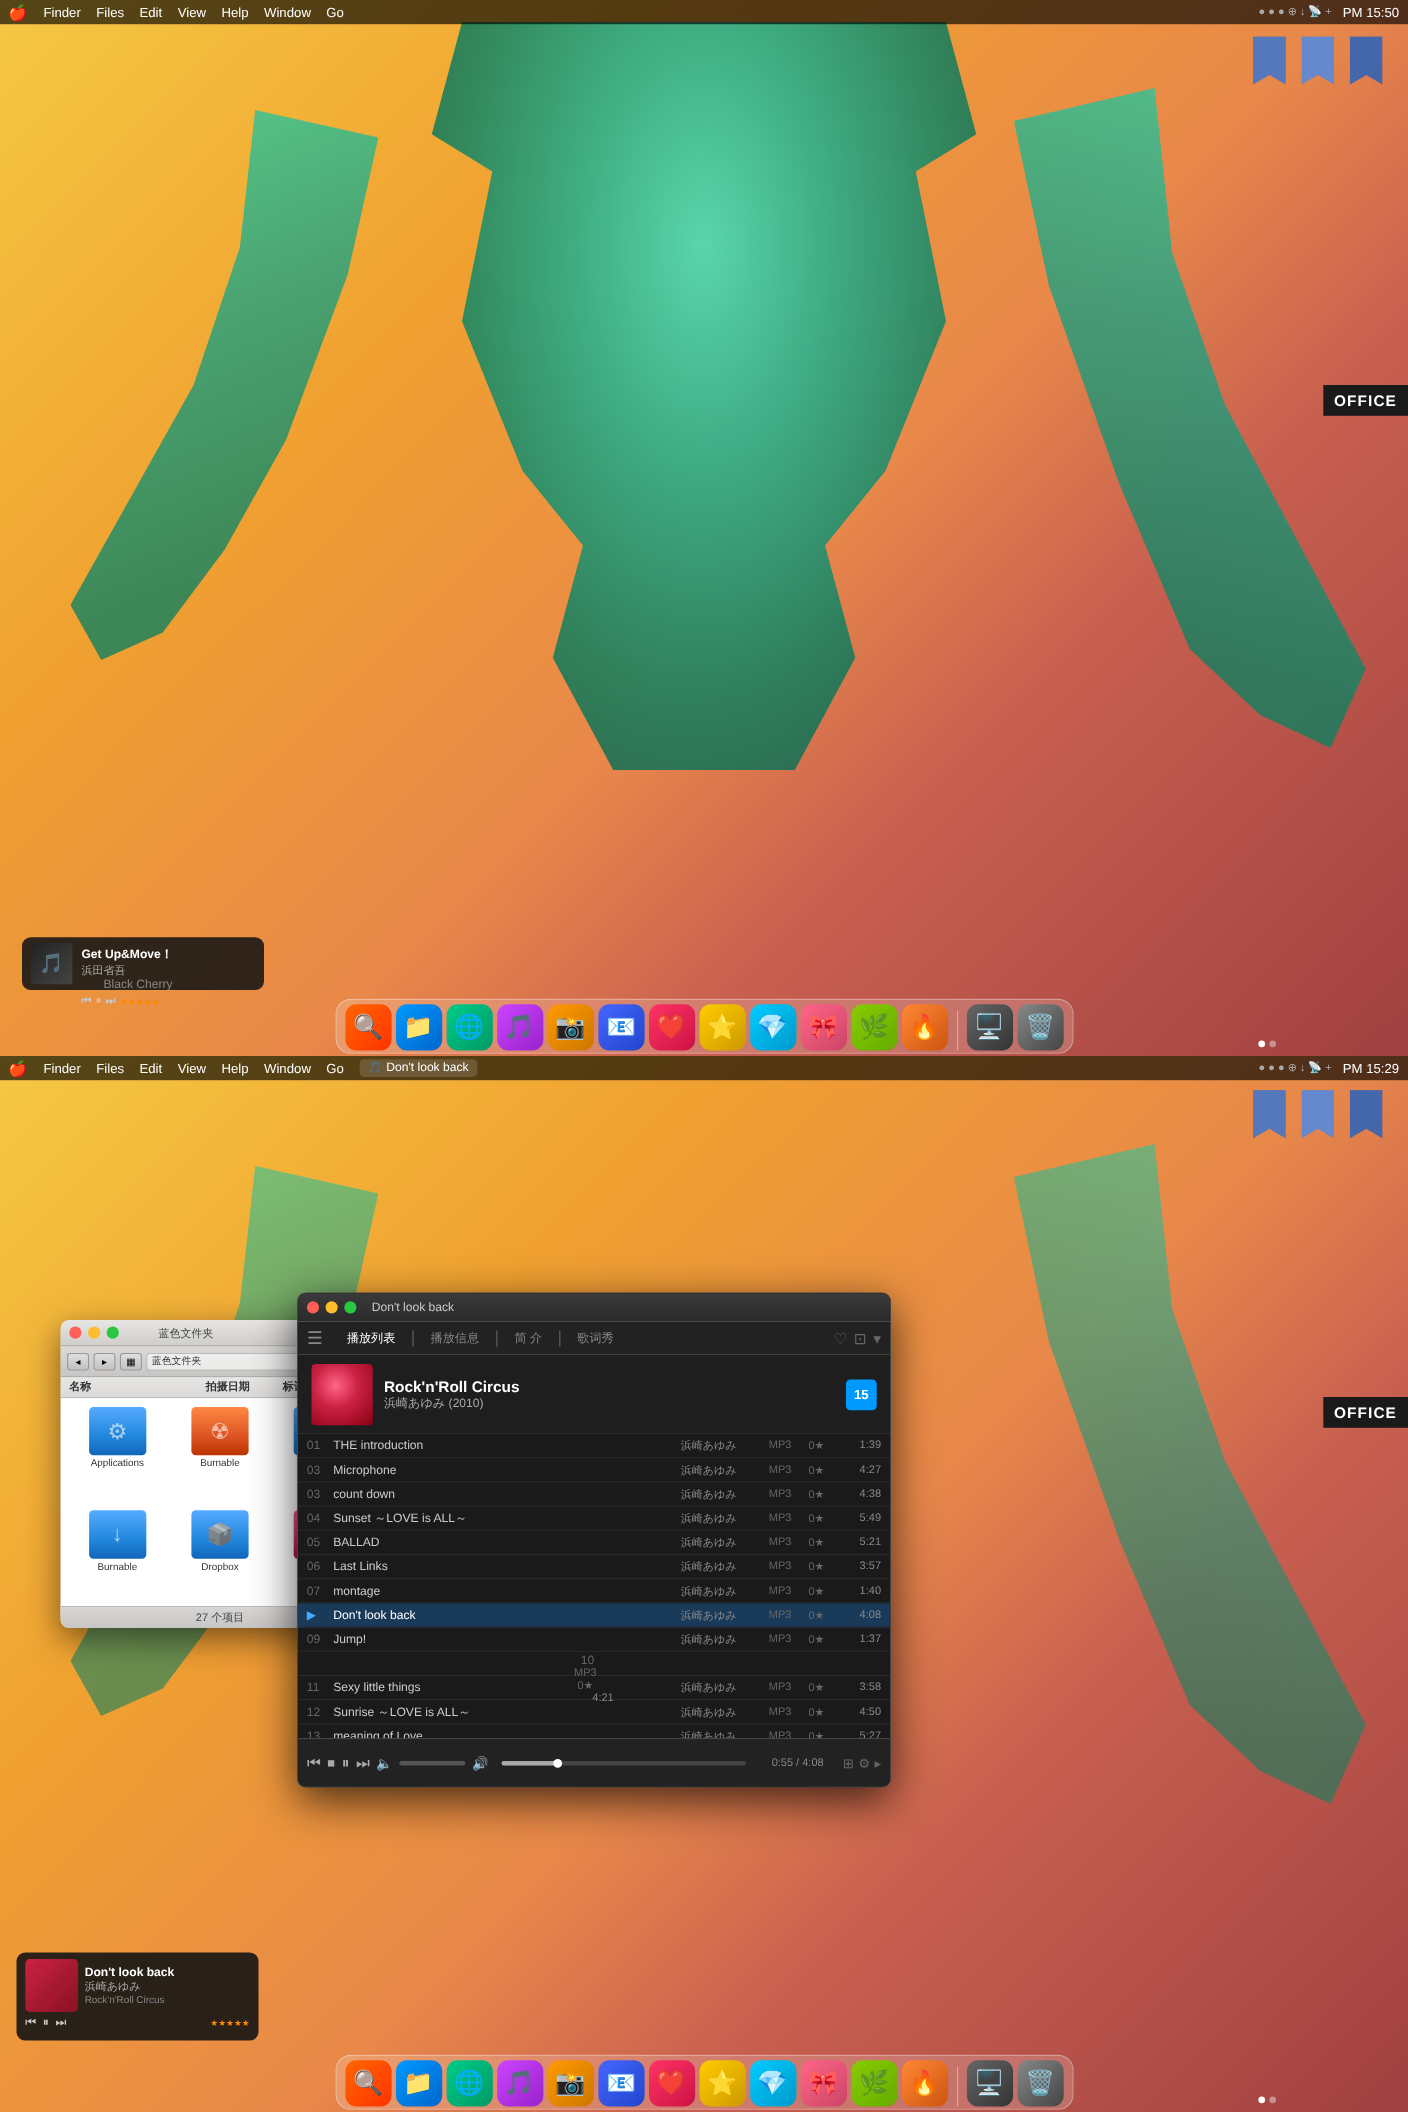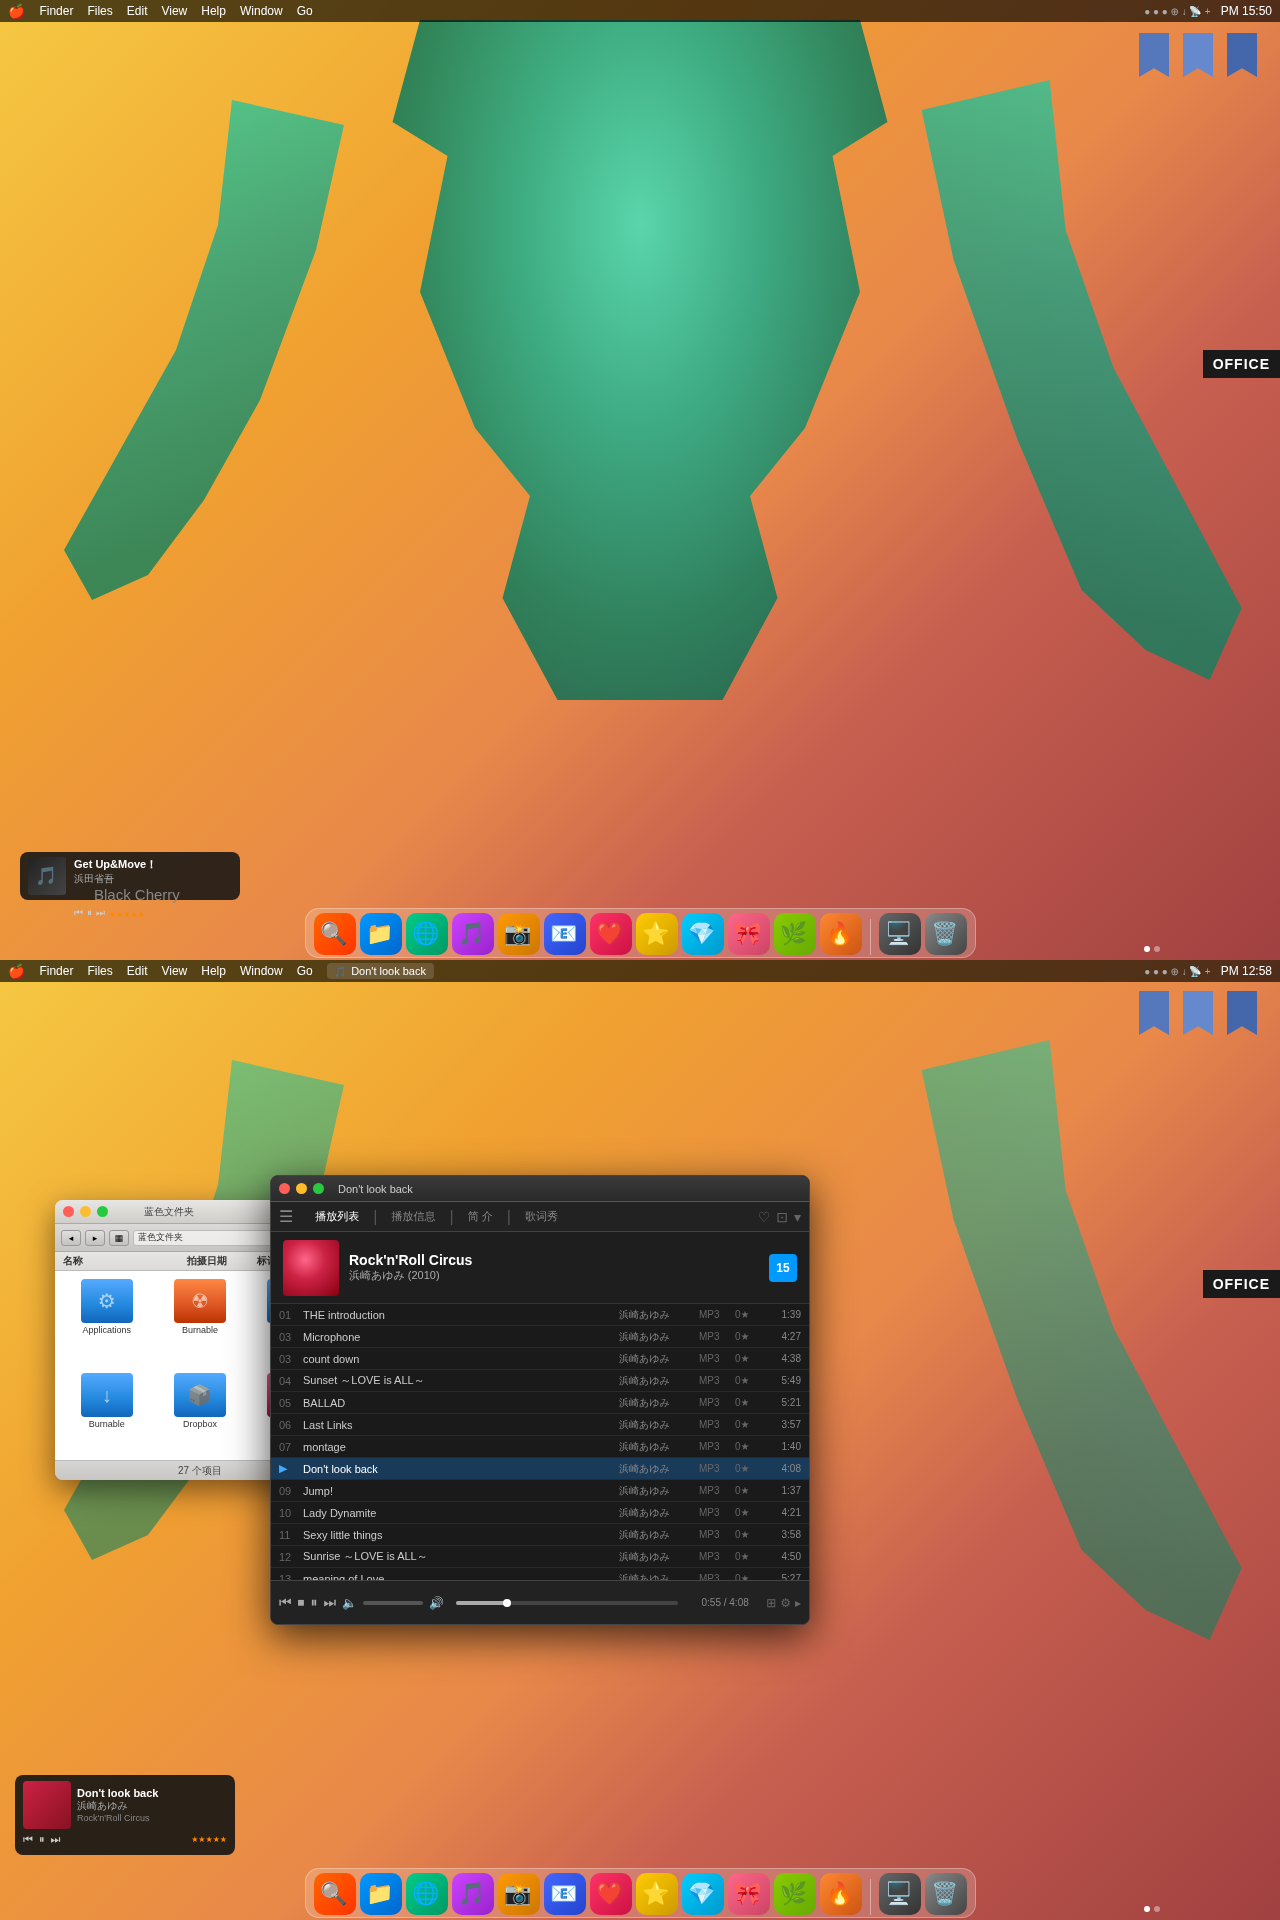--- a/index.html
+++ b/index.html
@@ -98,21 +98,21 @@
       background: linear-gradient(135deg, #333 0%, #555 100%);
       border-radius: 3px;
       flex-shrink: 0;
       margin-right: 8px;
       overflow: hidden;
       display: flex; align-items: center; justify-content: center;
     }
     .music-info-1 { flex: 1; min-width: 0; }
     .music-title-1 { font-size: 11px; font-weight: bold; white-space: nowrap; overflow: hidden; text-overflow: ellipsis; margin-top: 24px; }
     .music-artist-1 { font-size: 10px; color: #aaa; }
-    .music-album-1 { font-size: 15px; color: #888; padding-left: 20px; }
+    .music-album-1 { font-size: 11px; color: #888; padding-left: 20px; }
     .music-controls-1 {
       display: flex; align-items: center; gap: 4px;
       margin-top: 4px;
     }
     .ctrl-btn { font-size: 10px; color: #ccc; cursor: pointer; }
     .stars-1 { font-size: 8px; color: #f80; margin-top: 2px; }
 
     
     .dock-1 {
       position: absolute; bottom: 0; left: 0; right: 0;
@@ -551,21 +551,21 @@
       <span class="menu-item">Help</span>
       <span class="menu-item">Window</span>
       <span class="menu-item">Go</span>
       <div class="active-app-tab">
         <span style="font-size:10px">🎵</span>
         <span style="font-size:11px;color:white">Don't look back</span>
       </div>
     </div>
     <div class="menubar-right">
       <span style="font-size:10px;color:#aaa">● ● ● ⊕ ↓ 📡 +</span>
-      <span class="menu-item">PM 12:58</span>
+      <span class="menu-item">PM 15:29</span>
     </div>
   </div>
 
   <div class="desktop-icons-top-right" style="top:28px;">
     <div class="bookmark-icon">
       <div class="bookmark-shape" style="background:#5577bb;"></div>
     </div>
     <div class="bookmark-icon">
       <div class="bookmark-shape" style="background:#6688cc;"></div>
     </div>
@@ -741,21 +741,21 @@
         <span class="track-duration">4:08</span>
       </div>
       <div class="track-row">
         <span class="track-num">09</span>
         <span class="track-name">Jump!</span>
         <span class="track-artist">浜崎あゆみ</span>
         <span class="track-format">MP3</span>
         <span class="track-rating">0★</span>
         <span class="track-duration">1:37</span>
       </div>
-      <div class="track-row" style="position:relative;">
+      <div class="track-row" style="position:relative;flex-direction:column;">
         <span class="track-num">10</span>
         <span class="track-name">Lady Dynamite</span>
         <span class="track-artist">浜崎あゆみ</span>
         <span class="track-format">MP3</span>
         <span class="track-rating">0★</span>
         <span class="track-duration">4:21</span>
       </div>
       <div class="track-row">
         <span class="track-num">11</span>
         <span class="track-name">Sexy little things</span>

